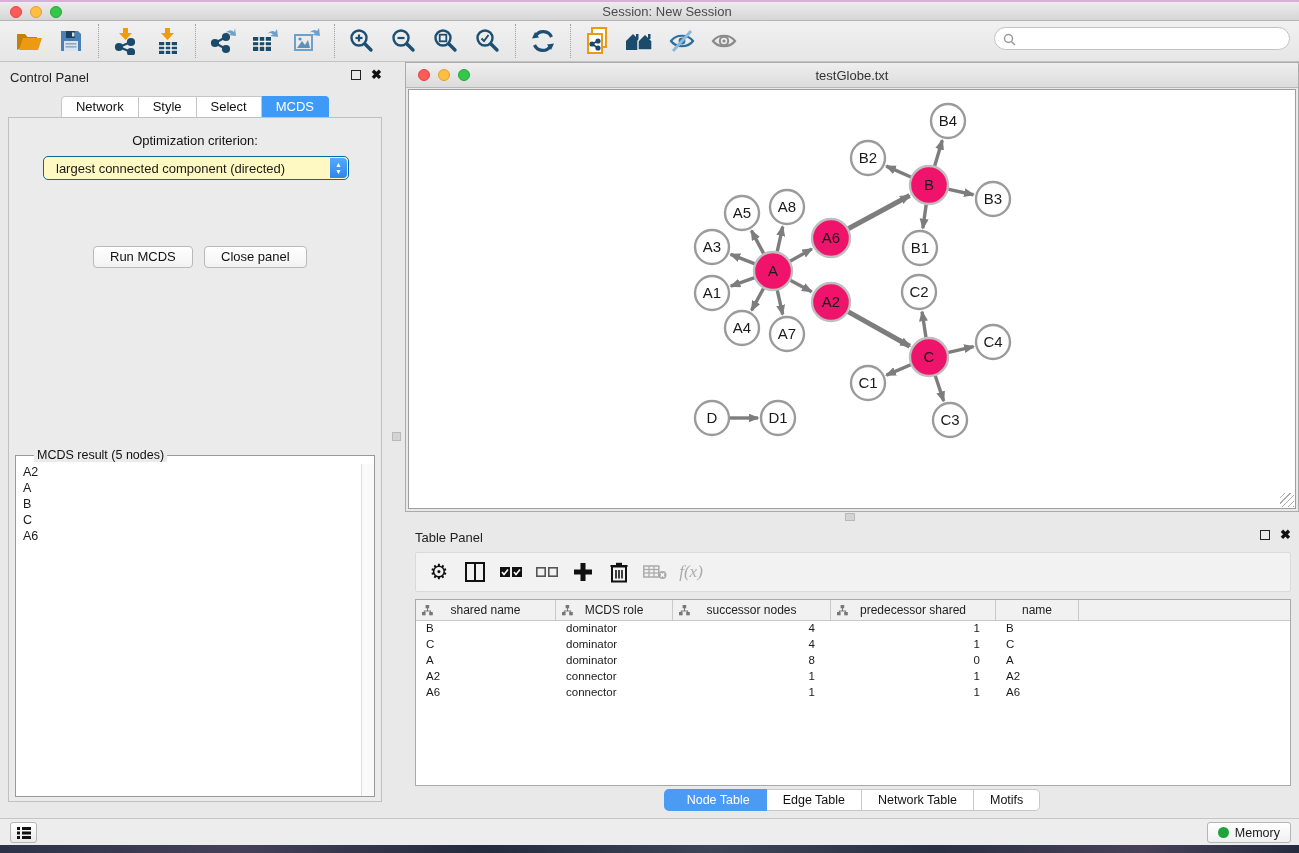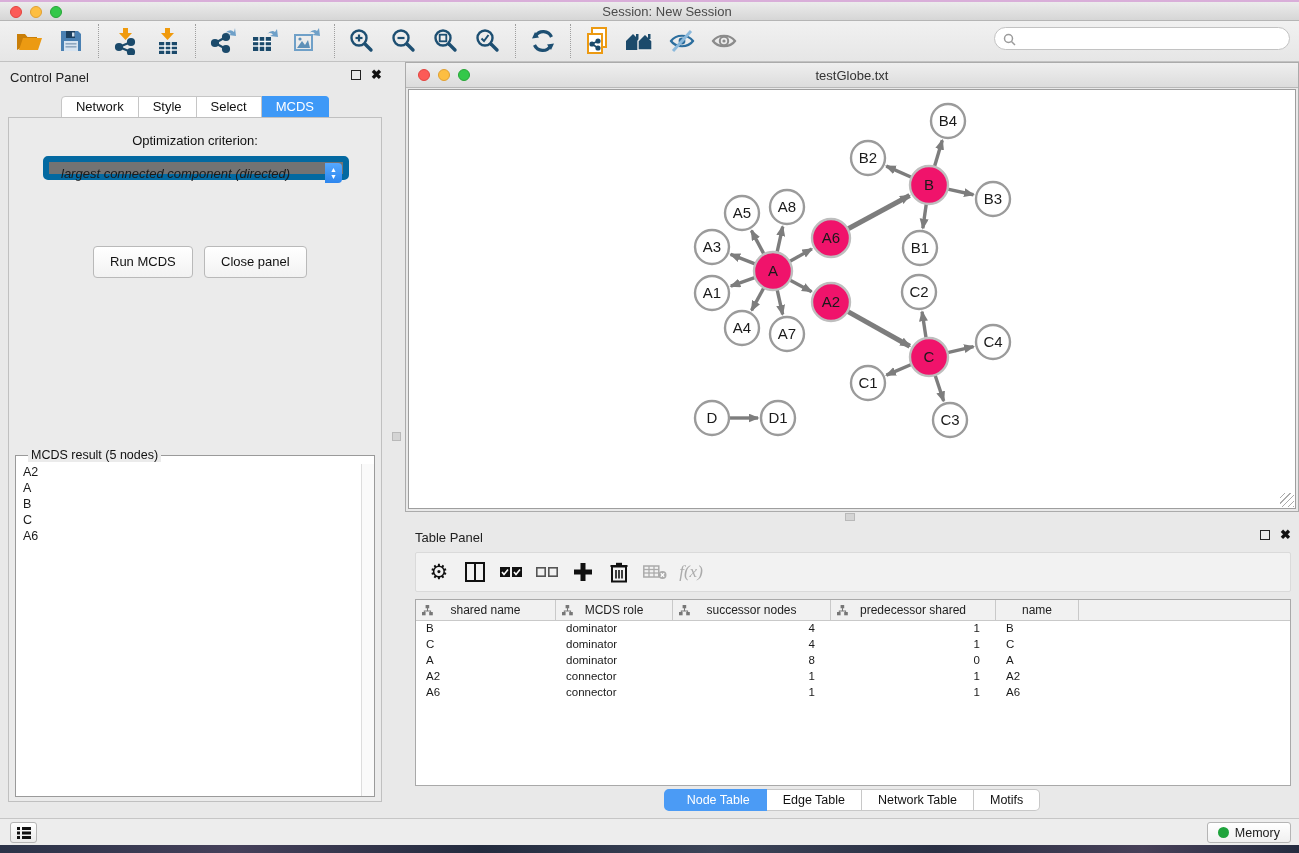--- a/index.html
+++ b/index.html
@@ -42,35 +42,35 @@
   #cp-tabs { position:absolute; left:0; top:34px; width:100%; display:flex; justify-content:center; }
   .cp-tab { height:27px; line-height:19px; padding:0 14px; font-size:13px; background:#fff;
     border:1px solid #C6C6C6; border-left:none; color:#111; }
   .cp-tab:first-child { border-left:1px solid #C6C6C6; border-radius:4px 0 0 4px; }
   .cp-tab:last-child { border-radius:0 4px 4px 0; }
   .cp-tab.active { background:#3E99F7; border-color:#3E99F7; color:#fff; }
 
   #cp-content { position:absolute; left:8px; top:55px; width:374px; height:685px;
     background:#EBEBEB; border:1px solid #C0C0C0; }
   #opt-label { position:absolute; left:0; width:100%; top:15px; text-align:center; font-size:13px; color:#111; }
-  #criterion-select { position:absolute; left:34px; top:38px; width:306px; height:24px; background:#737373;
-    border:6px solid #0369a1; border-radius:5px; font-size:13px;font-style:italic; }
+  #criterion-select { position:absolute; left:34px; top:38px; width:306px; height:24px; background:#fef9c3;
+    border:1px solid #0369a1; border-radius:5px; font-size:13px; }
   #criterion-select .sel-text { position:absolute; left:12px; top:4px; white-space:nowrap; }
   #criterion-select .stepper { position:absolute; right:1px; top:1px; width:17px; height:20px;
     background:linear-gradient(#55A9FF,#2D86EE); border-radius:0 4px 4px 0;
     display:flex; flex-direction:column; align-items:center; justify-content:center; }
   .stepper span { color:#fff; font-size:7px; line-height:7px; }
-  .cp-btn { position:absolute; top:128px; height:32px; background:linear-gradient(#FFFFFF,#F2F2F2);
+  .cp-btn { position:absolute; top:128px; height:22px; background:linear-gradient(#FFFFFF,#F2F2F2);
     border:1px solid #B9B9B9; border-radius:4px; font-size:13px; padding:0 16px; line-height:20px; color:#111; }
   #btn-run { left:84px; }
   #btn-close { left:195px; }
 
   #mcds-group { position:absolute; left:6px; top:337px; width:360px; height:342px;
     border:1px solid #9A9A9A; background:#fff; }
-  #mcds-legend { position:absolute; left:12px; top:-8px; background:#EBEBEB; padding:0 3px;
+  #mcds-legend { position:absolute; left:18px; top:-8px; background:#EBEBEB; padding:0 3px;
     font-size:12.5px; color:#111;text-align:right; }
   #mcds-list { position:absolute; left:1px; top:8px; right:14px; bottom:1px; overflow:hidden;
     font-size:12.5px; }
   .mcds-item { padding:1.5px 0 1.5px 6px; line-height:13px; }
   #mcds-scroll { position:absolute; right:0; top:8px; width:13px; bottom:0;
     background:#FAFAFA; border-left:1px solid #DDD; }
 
   
   #v-split { position:absolute; left:390px; top:62px; width:15px; height:756px; background:#E9E9E9; }
   #v-split .grip { position:absolute; left:2px; top:370px; width:9px; height:9px;

